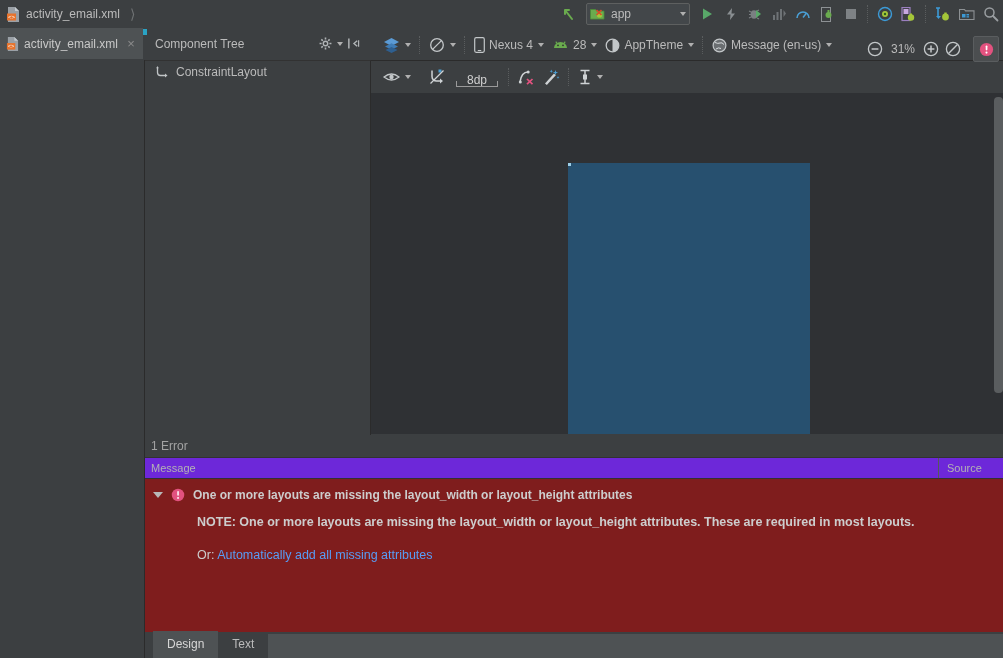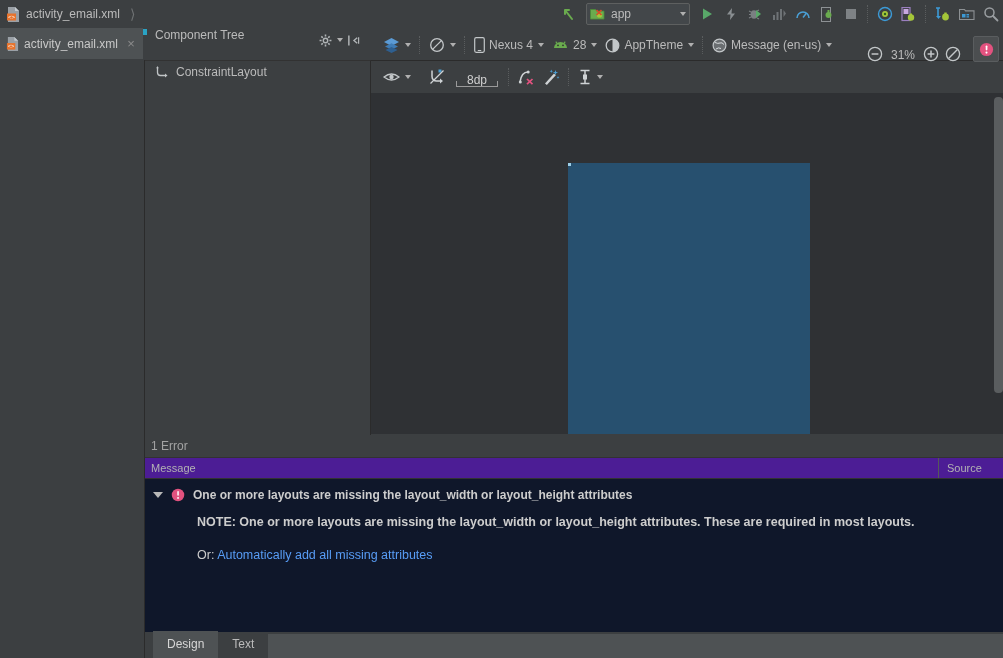--- a/index.html
+++ b/index.html
@@ -125,21 +125,21 @@
     background: #2aa3c4;
   }
 
   
   .ct-header {
     position: absolute;
     left: 145px; top: 0;
     width: 225px; height: 31px;
     background: #3c3f41;
     display: flex;
-    align-items: flex-start;
+    align-items: center;
     padding: 0 8px 0 10px;
     box-sizing: border-box;
   }
   .ct-header .ct-title {
     flex: 1;
     font-size: 12px;
     color: #bbbbbb;
   }
 
   
@@ -205,21 +205,21 @@
   }
   .caret {
     width: 0; height: 0;
     border-left: 3.5px solid transparent;
     border-right: 3.5px solid transparent;
     border-top: 4px solid #b0b0b0;
     margin-left: 1px;
   }
   .zoom-group {
     display: flex;
-    align-items: flex-end;
+    align-items: center;
     gap: 6px;
     margin-left: auto;
     margin-top: 8px;
   }
   .zoom-pct {
     font-size: 12px;
     color: #bbbbbb;
     min-width: 28px;
     text-align: center;
   }
@@ -295,21 +295,21 @@
     height: 22px;
     display: flex;
     align-items: center;
     padding-left: 6px;
     font-size: 12px;
     color: #a3a3a3;
     border-bottom: 1px solid #323232;
   }
   .msg-headers {
     height: 20px;
-    background: #4c1d95;
+    background: #6d28d9;
     display: flex;
     align-items: center;
     border-bottom: 1px solid #323232;
     position: relative;
   }
   .msg-col-message {
     flex: 1;
     padding-left: 6px;
     font-size: 11px;
     color: #b3b3b3;
@@ -322,21 +322,21 @@
     width: 64px;
     padding-left: 8px;
     font-size: 11px;
     color: #b3b3b3;
     height: 20px;
     line-height: 20px;
     box-sizing: border-box;
   }
   .msg-body {
     position: relative;
-    background: #0f172a;
+    background: #7f1d1d;
     height: 154px;
     padding-top: 6px;
     box-sizing: border-box;
   }
   .msg-row {
     display: flex;
     align-items: center;
     gap: 8px;
     padding-left: 8px;
     height: 20px;

